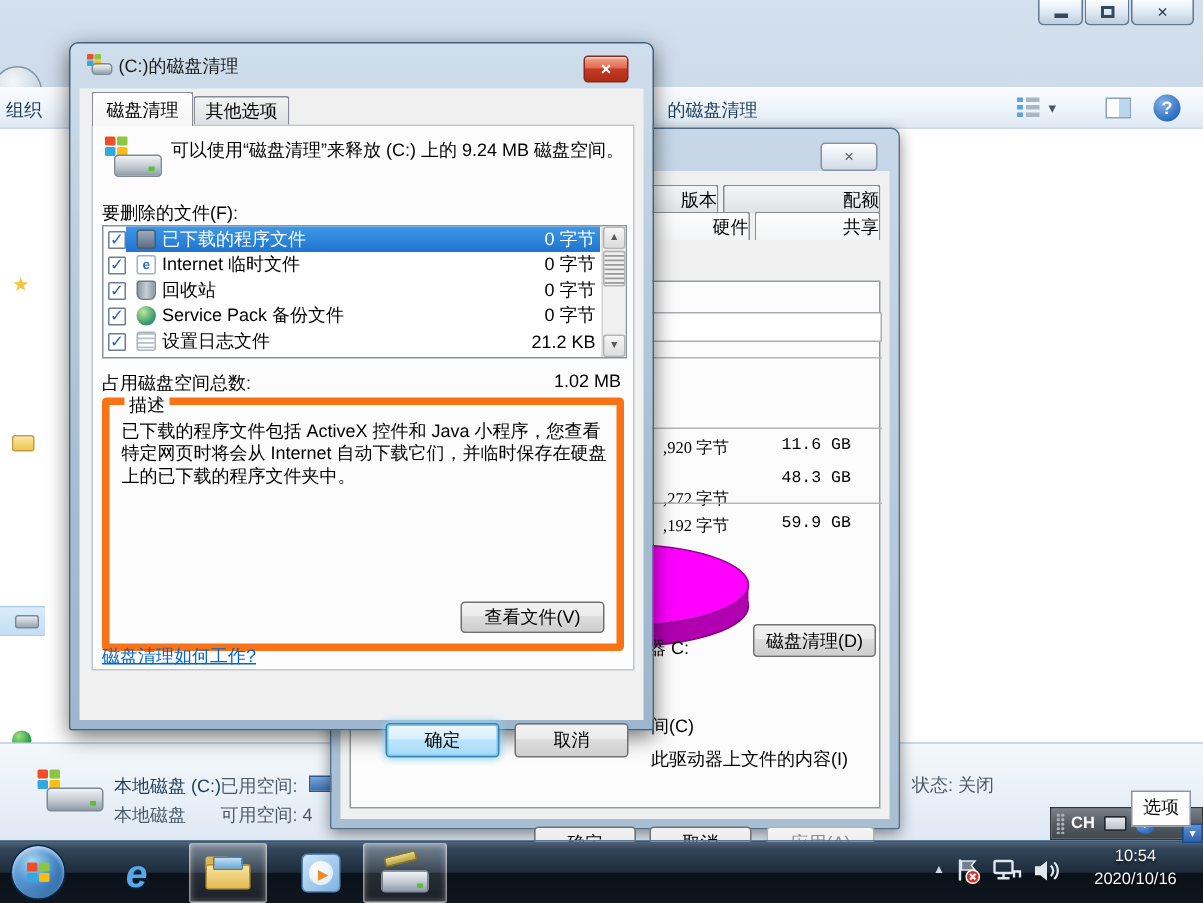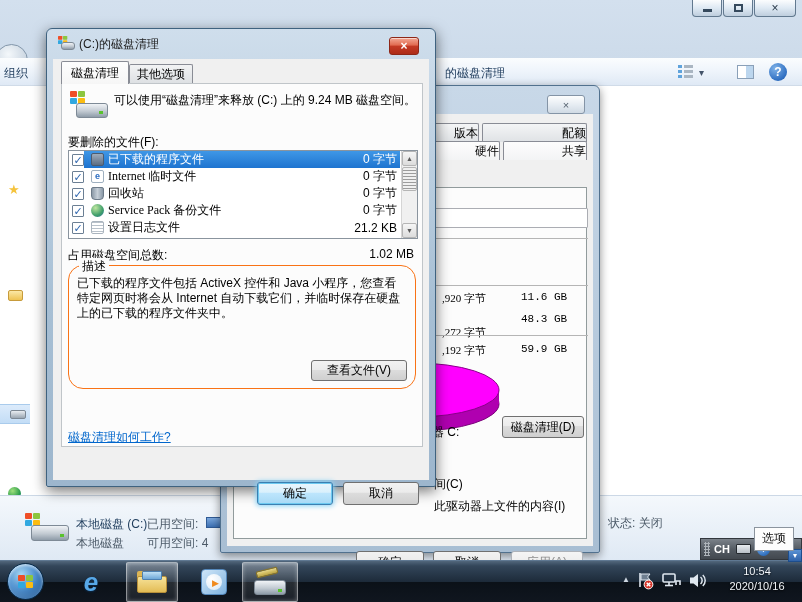--- a/index.html
+++ b/index.html
@@ -115,31 +115,31 @@
   .flrow.sel .flinner { background:linear-gradient(#3f97e6,#1e74d0); color:#fff; }
   .cb { width:12px; height:12px; background:#fff; border:1px solid #6b7f94; border-radius:1px;
         color:#2b63ad; font-size:11px; line-height:10px; text-align:center; flex:none; }
   .fic { width:13px; height:13px; margin:0 4px 0 4px; flex:none; border-radius:2px; }
   .fi1 { background:linear-gradient(#9dabbc,#5c6e84); border:1px solid #4c5c70; }
   .fi2 { background:#fff; border:1px solid #9fb0c0; color:#2f6fc2; font-size:9px; line-height:11px; text-align:center; font-weight:bold; }
   .fi3 { background:linear-gradient(90deg,#8b99a7,#c6cfd8 50%,#8b99a7); border:1px solid #6d7b89; border-radius:2px 2px 4px 4px; }
   .fi4 { background:radial-gradient(circle at 35% 30%,#bfe6a0,#3f9e6a 60%,#2a6fa8); border-radius:50%; }
   .fi5 { background:#fff; border:1px solid #aab4be;
          background-image:linear-gradient(#b9c2cb 1px,transparent 1px); background-size:9px 3px; background-position:2px 3px; }
-  .flname { flex:1; white-space:nowrap; overflow:hidden;font-family:Liberation Serif, serif; }
+  .flname { flex:1; white-space:nowrap; overflow:hidden; }
   .flsize { flex:none; padding-left:6px; }
   .scrollbar { position:absolute; right:0; top:0; bottom:0; width:16px; background:#f0f0f0; border-left:1px solid #d5d5d5; }
   .sbtn { position:absolute; left:0; width:15px; height:15px; border:1px solid #b5b5b5; border-radius:2px;
           background:linear-gradient(#f6f6f6,#dcdcdc); color:#5a5a5a; font-size:7px; text-align:center; line-height:13px; }
   .sthumb { position:absolute; left:0; top:16px; width:15px; height:24px; border:1px solid #b5b5b5; border-radius:2px;
             background:linear-gradient(90deg,#f4f4f4,#dadada);
             background-image:linear-gradient(#9c9c9c 1px,transparent 1px); background-size:9px 3px; background-position:3px 8px; }
   .totalrow { position:absolute; left:6px; top:163px; width:350px; display:flex; }
   .totalrow .v { margin-left:auto; padding-right:4px; }
-  .groupbox { position:absolute; left:6px; top:181px; width:348px; height:124px; border:1px solid #f97316; border-radius:15px; }
+  .groupbox { position:absolute; left:6px; top:181px; width:348px; height:169px; border:5px solid #f97316; border-radius:3px; }
   .gb-legend { position:absolute; left:10px; top:-8px; background:#fcfcfc; padding:0 3px; }
   .gb-text { position:absolute; left:8px; top:10px; width:330px; line-height:15px; }
   .viewbtn { position:absolute; right:8px; bottom:7px; width:96px; height:21px; line-height:19px; }
   .helplink { position:absolute; left:6px; top:345px; color:#0066cc; text-decoration:underline; }
   .cl-ok { position:absolute; left:204px; top:423px; width:76px; height:23px; line-height:21px; }
   .cl-cancel { position:absolute; left:290px; top:423px; width:76px; height:23px; line-height:21px; }
 
   
   .taskbar { position:absolute; left:0; right:0; bottom:0; height:42px; z-index:20;
              background:linear-gradient(#52677c,#33465a 12%,#1d2b3a 50%,#0b1118 52%,#10161f);

